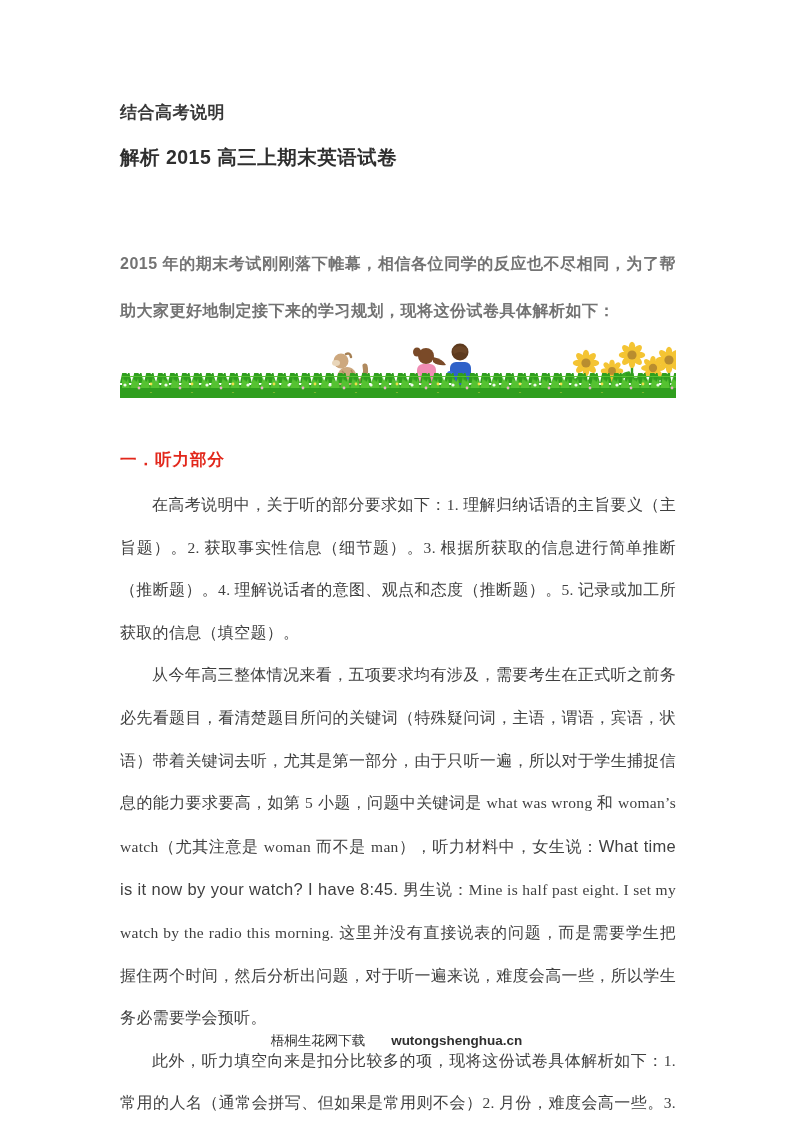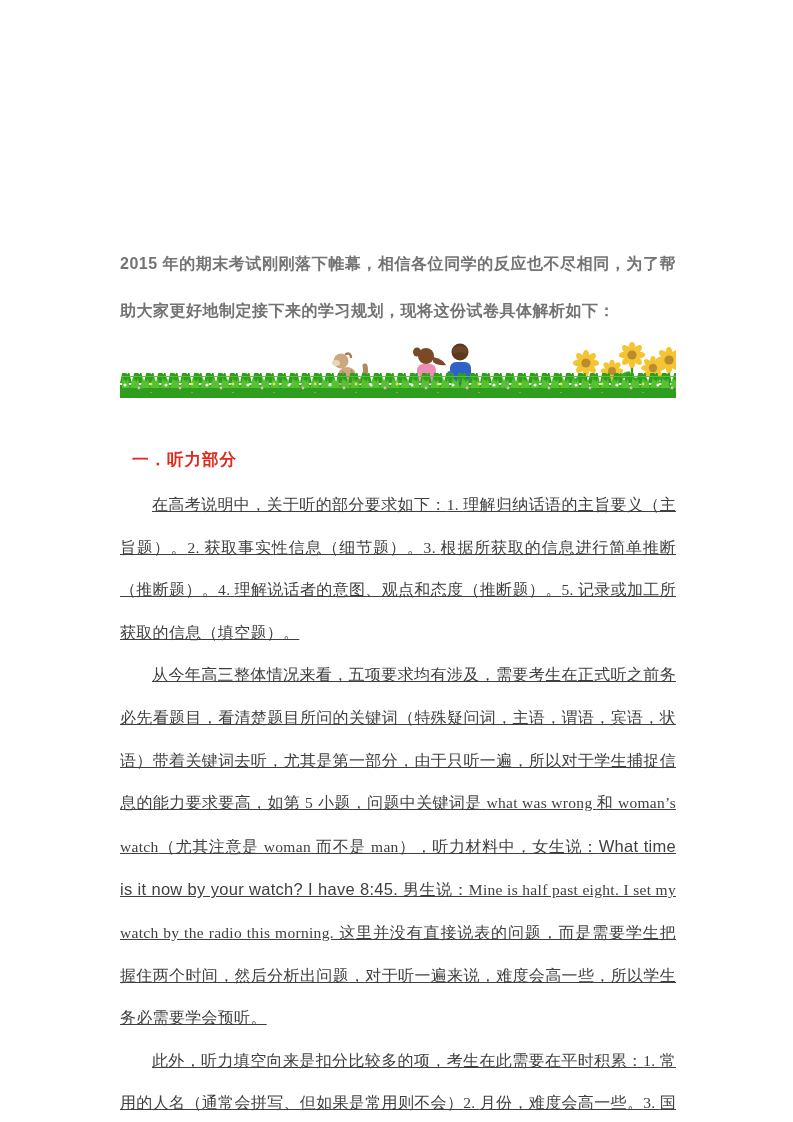--- a/index.html
+++ b/index.html
@@ -41,21 +41,21 @@
     font-size:16.5px;font-weight:700;
     letter-spacing:1px;
   }
 
   .body-text{
     top:484px;
     font-size:16px;line-height:42.6px;
     text-align:justify;
     letter-spacing:0.3px;
   }
-  .body-text p{margin:0;text-indent:2em;text-decoration:underline;}
+  .body-text p{margin:0;text-indent:2em;}
   .seg-zh{font-family:"Liberation Sans","DejaVu Sans",sans-serif;}
   .seg-en-serif{font-family:"Liberation Serif","DejaVu Serif",serif;font-size:15.5px;}
   .seg-en-sans{font-family:"Liberation Sans","DejaVu Sans",sans-serif;font-size:16.5px;}
 
   .footer{
     position:absolute;left:0;right:0;top:1031px;
     text-align:center;
     color:#2f2f2f;
   }
   .footer .site-name{
@@ -66,20 +66,22 @@
     font-family:"Liberation Sans","DejaVu Sans",sans-serif;
     font-size:13.5px;font-weight:700;
     margin-left:26px;
   }
 </style>
 </head>
 <body>
 
 <div class="doc">
 
+  <div class="content title1">结合高考说明</div>
+  <div class="content title2">解析 2015 高三上期末英语试卷</div>
 
   <div class="content intro" style="color: #737373;">2015 年的期末考试刚刚落下帷幕，相信各位同学的反应也不尽相同，为了帮助大家更好地制定接下来的学习规划，现将这份试卷具体解析如下：</div>
 
   <div class="content decoration">
     <svg width="556" height="57" viewBox="0 0 556 57" xmlns="http://www.w3.org/2000/svg">
       <defs>
         <pattern id="grassTuft" width="12" height="14" patternUnits="userSpaceOnUse">
           <path d="M0 14 Q2 5 3 0 Q4 7 6 2 Q7 9 9 1 Q10 8 12 14 Z" fill="#2f9e1e"></path>
         </pattern>
         <pattern id="grassTuftLight" width="10" height="12" patternUnits="userSpaceOnUse">
@@ -148,22 +150,25 @@
         <rect x="327" y="30" width="6" height="11" rx="3" fill="#3a70dd"></rect>
       </g>
 
       <rect x="0" y="44" width="556" height="13" fill="#2f9e1e"></rect>
       <rect x="0" y="32" width="556" height="14" fill="url(#grassTuft)"></rect>
       <rect x="2" y="35" width="554" height="12" fill="url(#grassTuftLight)"></rect>
       <rect x="0" y="40" width="556" height="12" fill="url(#meadowDots)" opacity="0.9"></rect>
     </svg>
   </div>
 
-  <div class="content section-heading" style="color: rgb(226, 39, 27); margin-left: 12px;">一．听力部分</div>
+  <div class="content section-heading" style="color: rgb(226, 39, 27);">一．听力部分</div>
 
   <div class="content body-text" id="paragraphs">
       <p><span class="seg-zh">在高考说明中，关于听的部分要求如下：</span><span class="seg-en-serif">1. </span><span class="seg-zh">理解归纳话语的主旨要义（主旨题）。</span><span class="seg-en-serif">2. </span><span class="seg-zh">获取事实性信息（细节题）。</span><span class="seg-en-serif">3. </span><span class="seg-zh">根据所获取的信息进行简单推断（推断题）。</span><span class="seg-en-serif">4. </span><span class="seg-zh">理解说话者的意图、观点和态度（推断题）。</span><span class="seg-en-serif">5. </span><span class="seg-zh">记录或加工所获取的信息（填空题）。</span></p>
       <p><span class="seg-zh">从今年高三整体情况来看，五项要求均有涉及，需要考生在正式听之前务必先看题目，看清楚题目所问的关键词（特殊疑问词，主语，谓语，宾语，状语）带着关键词去听，尤其是第一部分，由于只听一遍，所以对于学生捕捉信息的能力要求要高，如第 </span><span class="seg-en-serif">5</span><span class="seg-zh"> 小题，问题中关键词是 </span><span class="seg-en-serif">what was wrong </span><span class="seg-zh"> 和 </span><span class="seg-en-serif">woman’s watch</span><span class="seg-zh">（尤其注意是 </span><span class="seg-en-serif">woman</span><span class="seg-zh"> 而不是 </span><span class="seg-en-serif">man</span><span class="seg-zh">），听力材料中，女生说：</span><span class="seg-en-sans">What time is it now by your watch? I have 8:45.</span><span class="seg-zh"> 男生说：</span><span class="seg-en-serif">Mine is half past eight. I set my watch by the radio this morning.</span><span class="seg-zh"> 这里并没有直接说表的问题，而是需要学生把握住两个时间，然后分析出问题，对于听一遍来说，难度会高一些，所以学生务必需要学会预听。</span></p>
-      <p><span class="seg-zh">此外，听力填空向来是扣分比较多的项，考生在此需要在平时积累：</span><span class="seg-en-serif">1. </span><span class="seg-zh">常用的人名（通常会拼写、但如果是常用则不会）</span><span class="seg-en-serif">2. </span><span class="seg-zh">月份，难度会高一些。</span><span class="seg-en-serif">3. </span><span class="seg-zh">国家以及国籍的拼写。</span></p>
+      <p><span class="seg-zh">此外，听力填空向来是扣分比较多的项，现将这份试卷具体解析如下：</span><span class="seg-en-serif">1. </span><span class="seg-zh">常用的人名（通常会拼写、但如果是常用则不会）</span><span class="seg-en-serif">2. </span><span class="seg-zh">月份，难度会高一些。</span><span class="seg-en-serif">3. </span><span class="seg-zh">国家以及国籍的拼写。</span></p>
     </div>
 
+  <div class="footer">
+    <span class="site-name">梧桐生花网下载</span><span class="site-url">wutongshenghua.cn</span>
+  </div>
 
 </div>
 
 </body></html>

